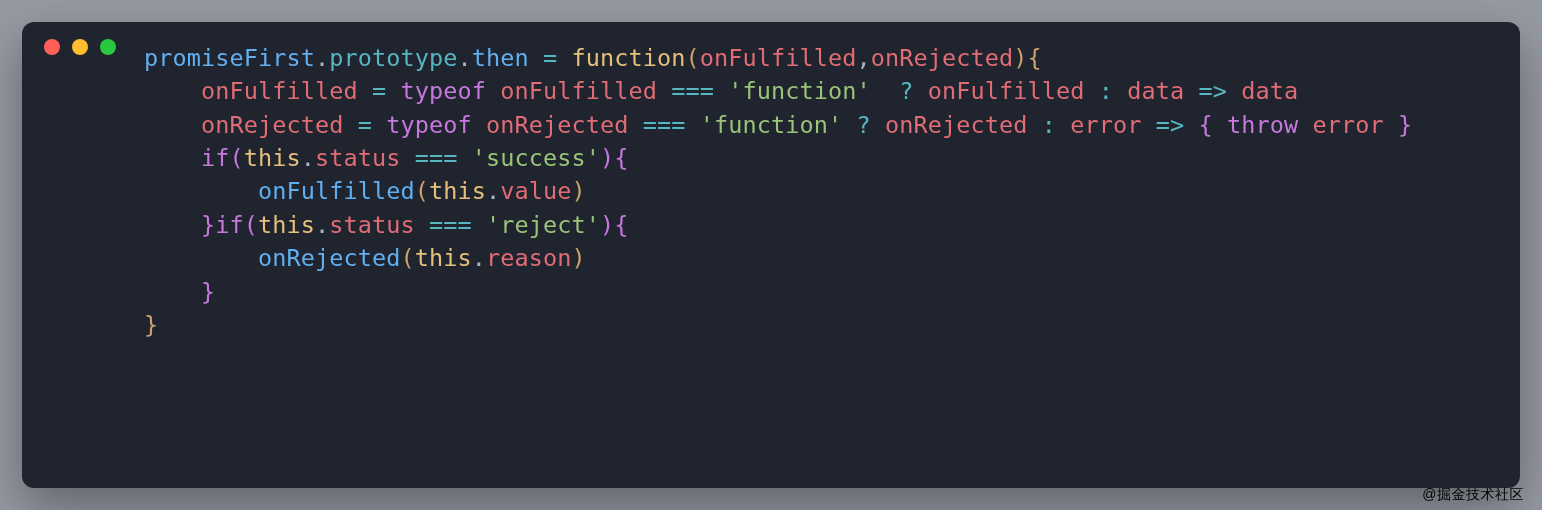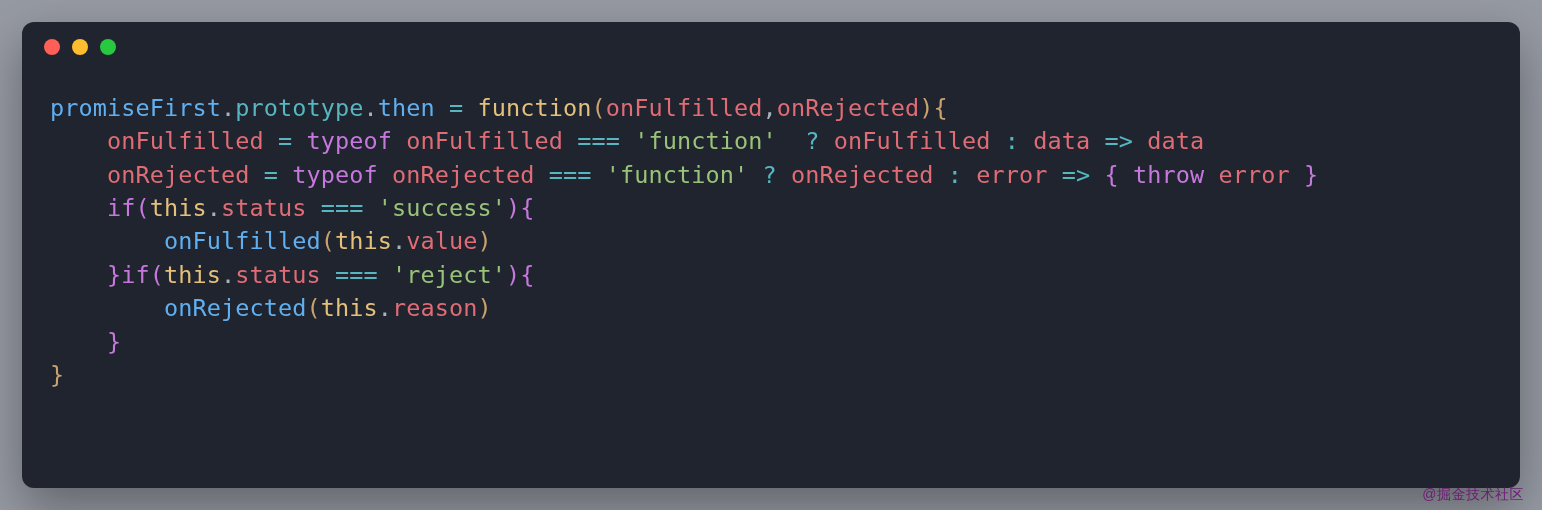--- a/index.html
+++ b/index.html
@@ -12,21 +12,20 @@
     position: relative;
   }
   .window {
     background: #1f242e;
     border-radius: 12px;
     width: 100%;
     height: 100%;
     box-shadow: 0 20px 50px rgba(0,0,0,0.35);
     overflow: hidden;
     display: flex;
-    flex-direction: column;
   }
   .titlebar {
     height: 50px;
     display: flex;
     align-items: center;
     padding-left: 22px;
     gap: 12px;
     flex: 0 0 auto;
   }
   .dot {
@@ -57,21 +56,21 @@
   .c-op     { color:#56b6c2; }  
   .c-str    { color:#98c379; }  
   .c-brace  { color:#c9a26d; }  
   .c-brace2 { color:#c678dd; }  
 
   .watermark {
     position: absolute;
     right: 18px;
     bottom: 6px;
     font-size: 14px;
-    color: #701a75;
+    color: #000000;
     font-family: -apple-system, sans-serif;
     letter-spacing: 0.5px;
     margin-top: 30px;
   }
 </style>
 </head>
 <body>
 
 <div class="window">
   <div class="titlebar">

